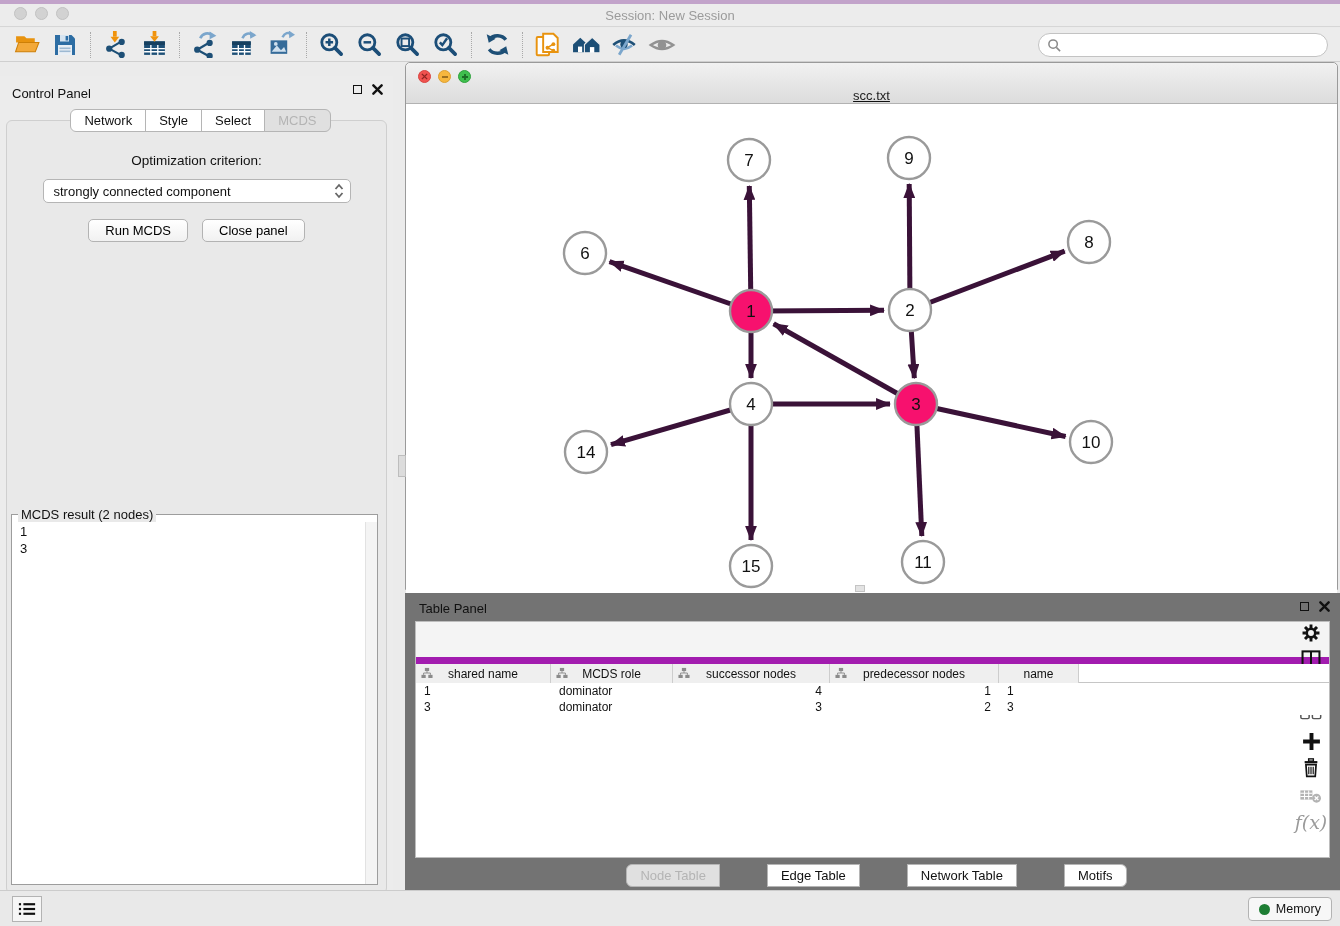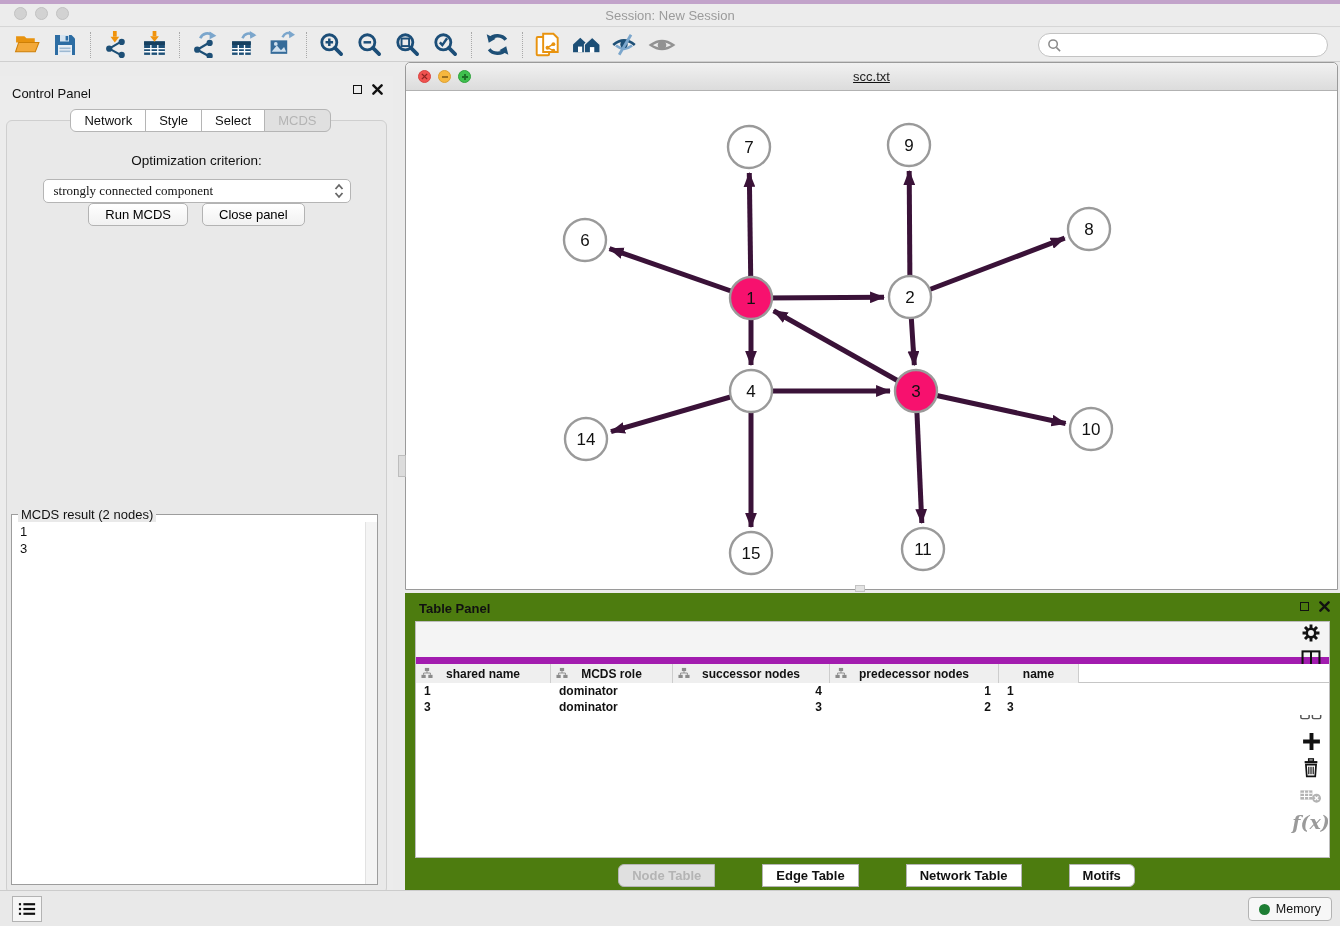--- a/index.html
+++ b/index.html
@@ -31,48 +31,48 @@
   .cp-title { position:absolute; left:12px; top:10px; font-size:13px; }
   .tabs-row { position:absolute; left:0; top:33px; width:100%; display:flex; justify-content:center; z-index:3; }
   .tab { padding:3px 13px; font-size:13px; background:#fff; border:1px solid #b5b5b5; margin-left:-1px; cursor:default; }
   .tab:first-child { border-top-left-radius:6px; border-bottom-left-radius:6px; margin-left:8px;}
   .tab:last-child { border-top-right-radius:6px; border-bottom-right-radius:6px; }
   .tab.selected { background:#e0e0e0; color:#b4b4b4; }
   .cp-body { position:absolute; left:6px; right:6px; top:44px; bottom:8px; background:#e9e9e9;
     border:1px solid #cfcfcf; border-radius:6px; }
   .opt-label { margin-top:32px; text-align:center; font-size:13.5px; }
   .dropdown { width:308px; height:24px; margin:11px auto 0 auto; background:#fff; border:1px solid #b5b5b5;
-    border-radius:5px; display:flex; align-items:center; padding:0 6px 0 10px; font-size:13px; cursor:default;font-family:Liberation Serif, serif; }
+    border-radius:5px; display:flex; align-items:center; padding:0 6px 0 10px; font-size:13px; cursor:default; }
   .dropdown .dd-label { flex:1; }
-  .btn-row { display:flex; justify-content:center; gap:14px; margin-top:0; }
+  .btn-row { display:flex; justify-content:center; gap:14px; margin-top:16px; }
   .pbtn { font-size:13px; padding:3px 16px; background:linear-gradient(#ffffff,#f1f1f1);
     border:1px solid #b3b3b3; border-radius:5px; cursor:default; }
   .result-fieldset { position:absolute; left:4px; right:8px; top:386px; height:378px;
     background:#fff; border:1px solid #9d9d9d; }
   .result-fieldset legend { font-size:13px; margin-left:6px; padding:0 3px; background:#e9e9e9; }
   .result-lines { padding:1px 8px; font-size:13px; line-height:17px; }
   .result-scroll { position:absolute; right:0; top:0; bottom:0; width:12px; background:#f4f4f4; border-left:1px solid #e2e2e2; }
   
   .net-window { position:absolute; left:405px; top:62px; width:933px; height:528px;
     border:1px solid #9a9a9a; border-radius:5px 5px 0 0; background:#fff; }
-  .net-titlebar { height:28px; background:linear-gradient(#f1f1f1,#dcdcdc); border-bottom:1px solid #b2b2b2;
-    border-radius:5px 5px 0 0; display:flex; align-items:center; justify-content:center; position:relative;text-decoration:underline; }
+  .net-titlebar { height:41px; background:linear-gradient(#f1f1f1,#dcdcdc); border-bottom:1px solid #b2b2b2;
+    border-radius:5px 5px 0 0; display:flex; align-items:flex-end; justify-content:center; position:relative;text-decoration:underline; }
   .net-titlebar .title { font-size:13px; color:#222; }
   .net-traffic { position:absolute; left:12px; top:7px; display:flex; gap:7px; }
   .nt-dot { width:13px; height:13px; border-radius:50%; display:flex; align-items:center; justify-content:center; }
   .nt-red { background:#f0524f; border:1px solid #d84441;}
   .nt-yellow { background:#f6b73e; border:1px solid #dda032;}
   .nt-green { background:#3fbf4e; border:1px solid #2fa23c;}
   .net-canvas { width:931px; height:498px; background:#fff; }
   .splitter-handle { position:absolute; left:398px; top:455px; width:8px; height:22px;
     background:#dcdcdc; border:1px solid #bdbdbd; }
   .resize-grip { position:absolute; left:855px; top:585px; width:10px; height:7px;
     background:#e3e3e3; border:1px solid #c4c4c4; }
   
-  .table-panel { position:absolute; left:405px; top:593px; width:935px; height:297px; background:#4d7c0f;font-weight:bold; }
+  .table-panel { position:absolute; left:405px; top:593px; width:935px; height:297px; background:#737373; }
   .tp-title { position:absolute; left:14px; top:8px; font-size:13px; }
   .table-block { position:absolute; left:10px; right:10px; top:28px; height:237px;
     background:#fff; border:1px solid #bdbdbd; }
   .tp-toolbar { height:42px; background:#f4f4f4; border-bottom:7px solid #a21caf;
     display:flex; align-items:flex-end; gap:4px; padding-left:10px;flex-direction:column; }
   .tp-tbtn { width:36px; height:32px; display:flex; align-items:center; justify-content:center; cursor:default;}
   .fx-label { font-family:"DejaVu Serif", serif; font-style:italic; font-size:19px; color:#9a9a9a; }
   .thead-row { position:relative; height:19px; border-bottom:1px solid #c6c6c6; background:#fff; }
   .th-cell { position:absolute; top:0; height:19px; background:#efefef; border-right:1px solid #cdcdcd;
     font-size:12px; display:flex; align-items:center; justify-content:center; }

